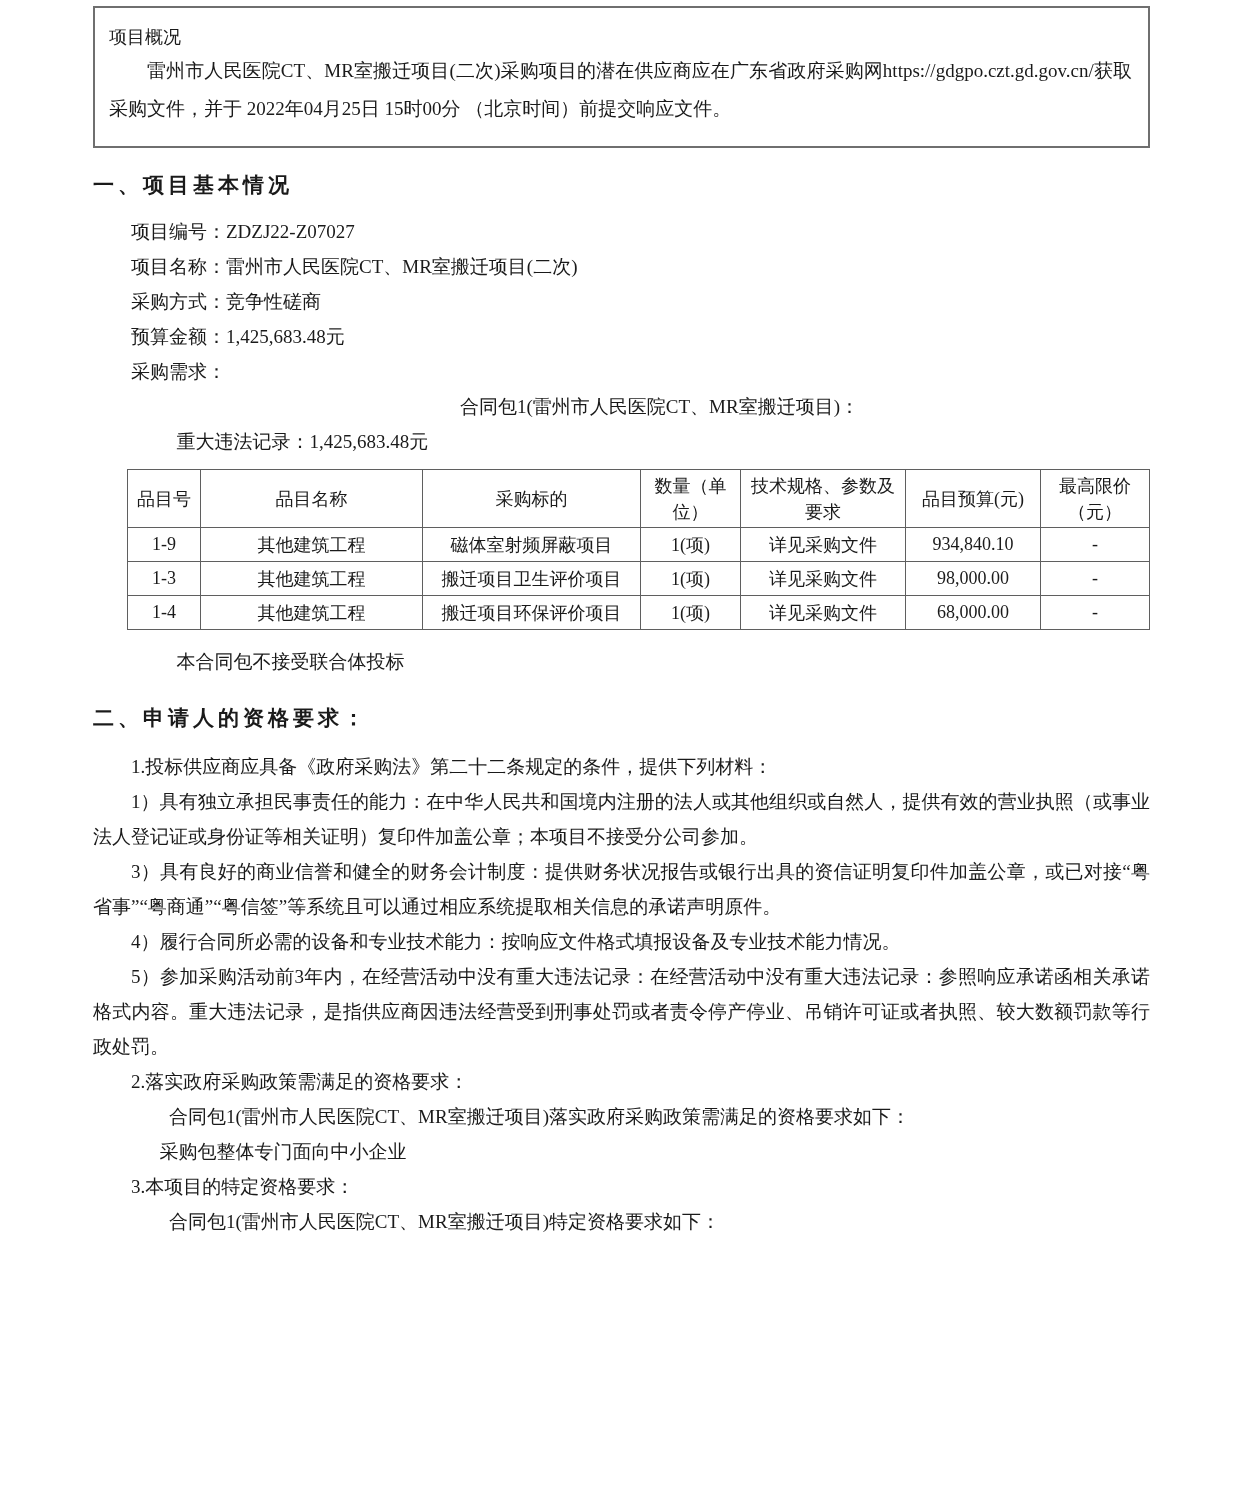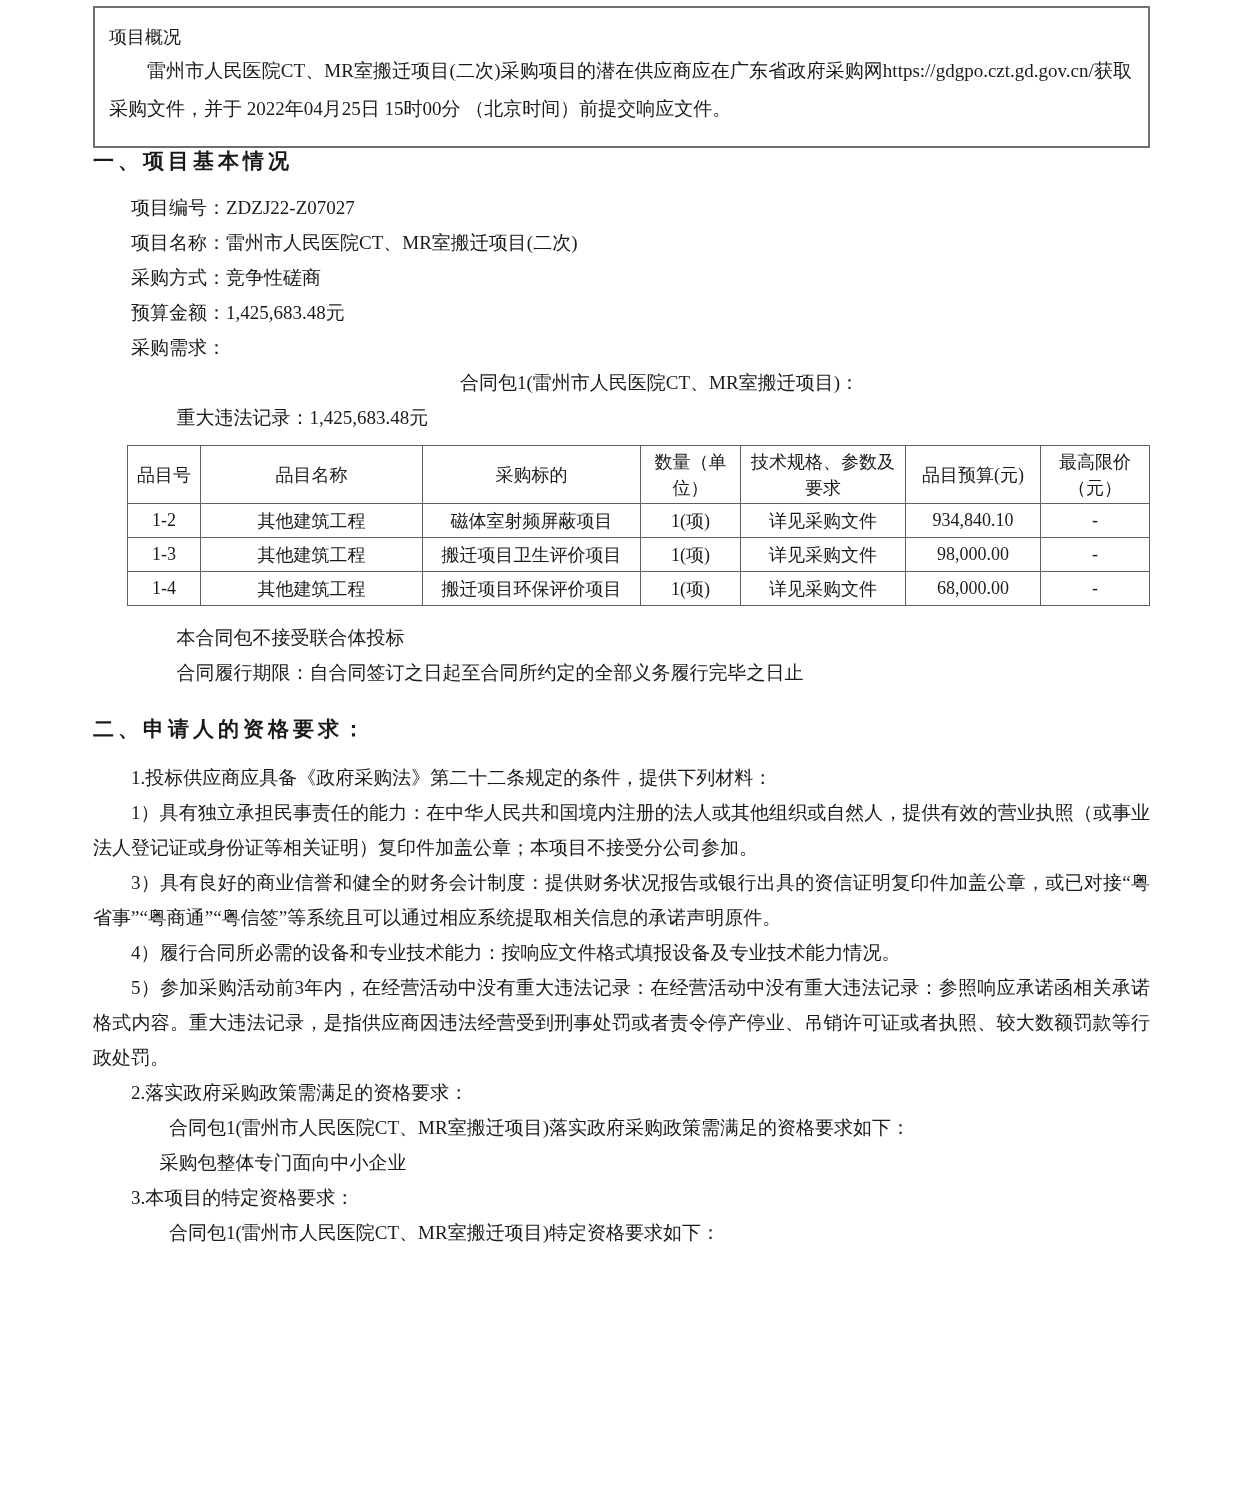--- a/index.html
+++ b/index.html
@@ -34,21 +34,21 @@
     word-break: break-all;
   }
 
   
   .sec-heading {
     font-size: 21px;
     font-weight: bold;
     letter-spacing: 4px;
     line-height: 26px;
   }
-  .h1-first { margin-bottom: 16px; }
+  .h1-first { margin-top: 24px; margin-bottom: 16px; }
   .h2-second { margin-top: 26px; margin-bottom: 18px; }
 
   
   .field-line {
     font-size: 19px;
     line-height: 35px;
     white-space: pre-wrap;
   }
   .ind2  { text-indent: 2em; }
   .ind35 { text-indent: 3.5em; }
@@ -131,21 +131,21 @@
 位）</th>
           <th>技术规格、参数及
 要求</th>
           <th>品目预算(元)</th>
           <th>最高限价
 （元）</th>
         </tr>
       </thead>
       <tbody>
         <tr>
-          <td>1-2</td>
+          <td>1-9</td>
           <td>其他建筑工程</td>
           <td>磁体室射频屏蔽项目</td>
           <td>1(项)</td>
           <td>详见采购文件</td>
           <td class="num-cell">934,840.10</td>
           <td class="dash-cell">-</td>
         </tr>
         <tr>
           <td>1-3</td>
           <td>其他建筑工程</td>
@@ -163,21 +163,20 @@
           <td>详见采购文件</td>
           <td class="num-cell">68,000.00</td>
           <td class="dash-cell">-</td>
         </tr>
       </tbody>
     </table>
   </div>
 
   <div class="notes-block">
     <div class="field-line ind44">本合同包不接受联合体投标</div>
-    <div class="field-line ind44">合同履行期限：自合同签订之日起至合同所约定的全部义务履行完毕之日止</div>
   </div>
 
   <h2 class="sec-heading h2-second">二、申请人的资格要求：</h2>
 
   <div class="sec2-block">
     <p class="para ind2">1.投标供应商应具备《政府采购法》第二十二条规定的条件，提供下列材料：</p>
     <p class="para ind2">1）具有独立承担民事责任的能力：在中华人民共和国境内注册的法人或其他组织或自然人，提供有效的营业执照（或事业法人登记证或身份证等相关证明）复印件加盖公章；本项目不接受分公司参加。</p>
     <p class="para ind2">3）具有良好的商业信誉和健全的财务会计制度：提供财务状况报告或银行出具的资信证明复印件加盖公章，或已对接“粤省事”“粤商通”“粤信签”等系统且可以通过相应系统提取相关信息的承诺声明原件。</p>
     <p class="para ind2">4）履行合同所必需的设备和专业技术能力：按响应文件格式填报设备及专业技术能力情况。</p>
     <p class="para ind2">5）参加采购活动前3年内，在经营活动中没有重大违法记录：在经营活动中没有重大违法记录：参照响应承诺函相关承诺格式内容。重大违法记录，是指供应商因违法经营受到刑事处罚或者责令停产停业、吊销许可证或者执照、较大数额罚款等行政处罚。</p>

